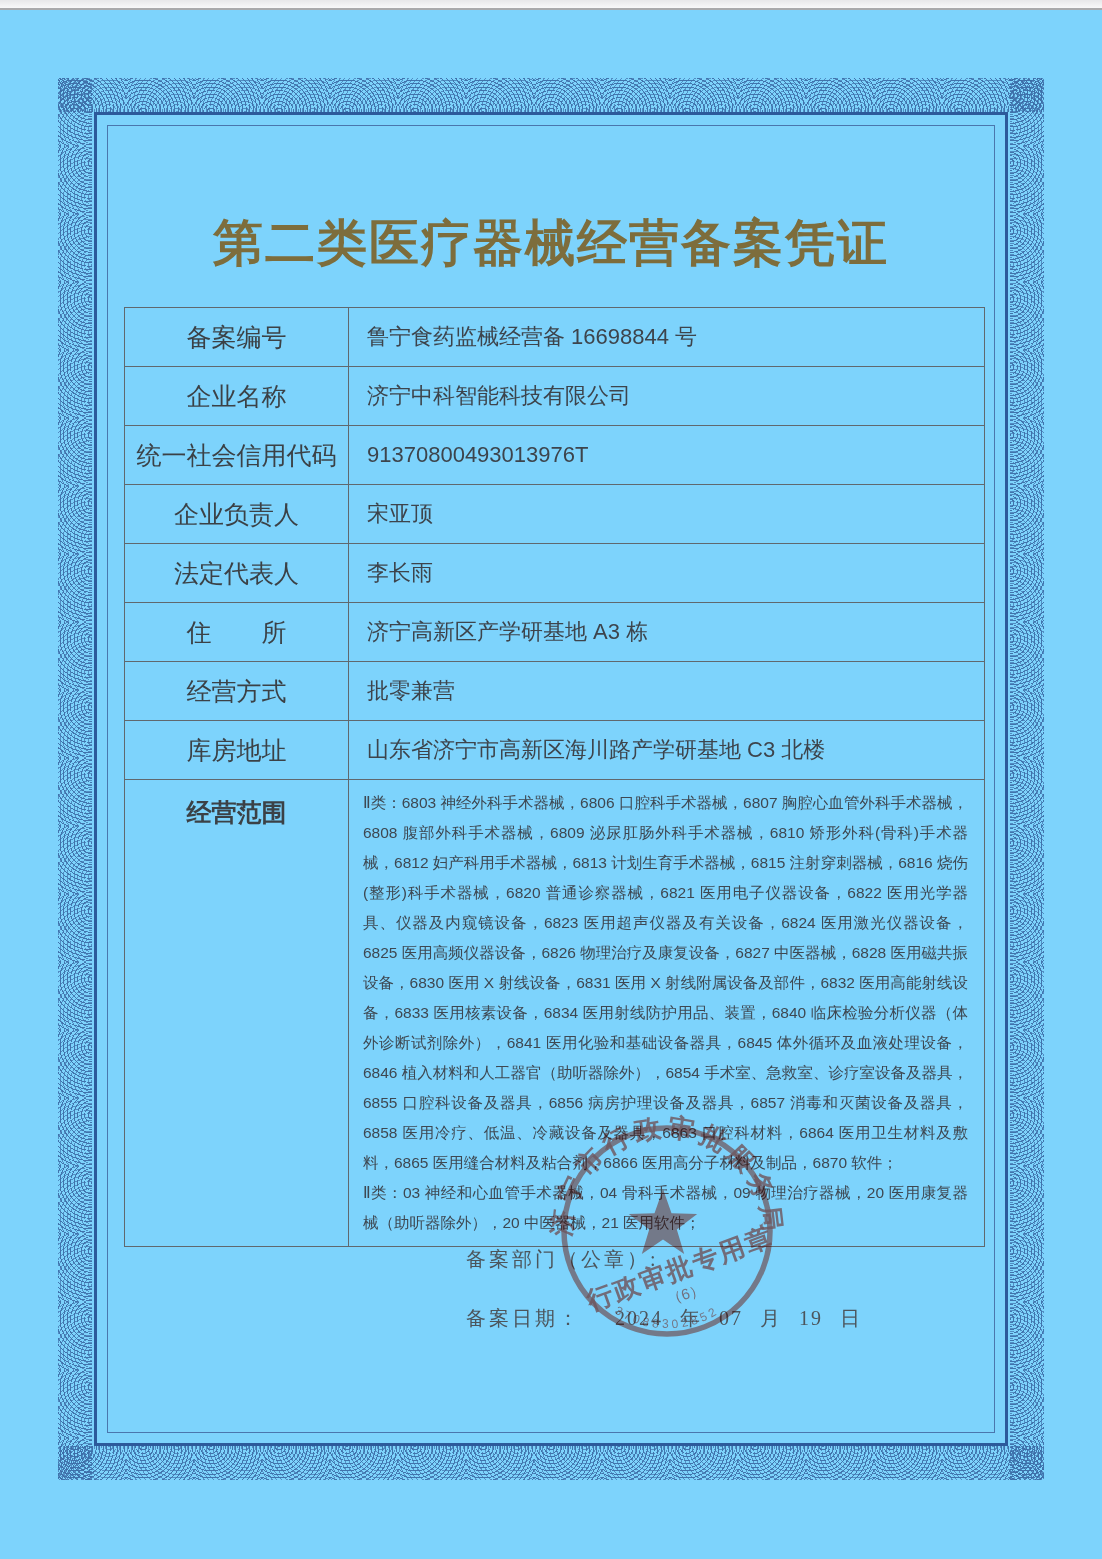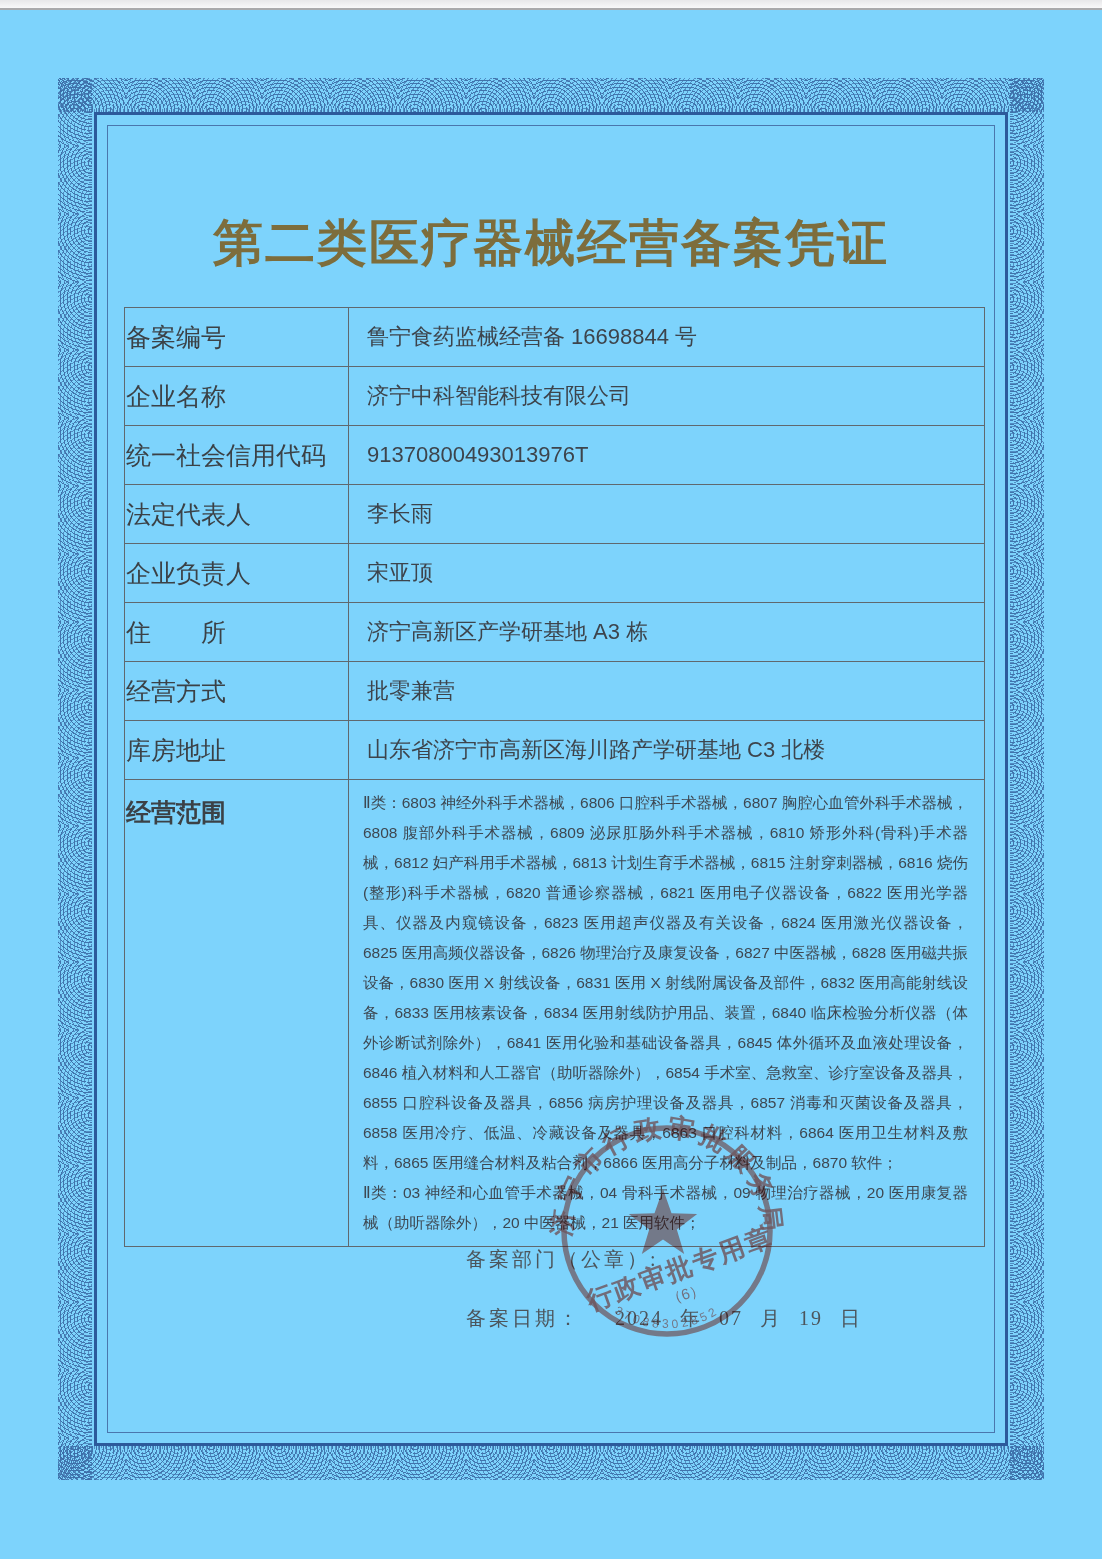--- a/index.html
+++ b/index.html
@@ -42,21 +42,21 @@
   .title{
     position:absolute;left:0;top:210px;width:100%;
     text-align:center;font-family:"Liberation Serif","DejaVu Serif",serif;
     font-size:50px;font-weight:bold;color:#7d6d3c;letter-spacing:2px;
   }
 
   
   table.cert{position:absolute;left:124px;top:307px;width:861px;border-collapse:collapse;table-layout:fixed;}
   table.cert td{border:1px solid #60686e;}
   td.lbl{
-    width:221px;vertical-align:middle;
+    width:221px;text-align:center;vertical-align:middle;
     font-family:"Liberation Serif","DejaVu Serif",serif;
     font-size:25px;color:#3b4146;
   }
   td.val{
     vertical-align:middle;padding:4px 14px 4px 18px;
     font-size:22px;color:#3d444c;
   }
   tr.row{height:59px;}
   tr.scope-row{height:394px;}
   tr.scope-row td.lbl{vertical-align:top;padding-top:16px;font-weight:bold;}
@@ -104,26 +104,26 @@
       </tr>
       <tr class="row">
         <td class="lbl">企业名称</td>
         <td class="val">济宁中科智能科技有限公司</td>
       </tr>
       <tr class="row">
         <td class="lbl">统一社会信用代码</td>
         <td class="val">91370800493013976T</td>
       </tr>
       <tr class="row">
+        <td class="lbl">企业负责人</td>
+        <td class="val">宋亚顶</td>
+      </tr>
+      <tr class="row">
         <td class="lbl">法定代表人</td>
         <td class="val">李长雨</td>
-      </tr>
-      <tr class="row">
-        <td class="lbl">企业负责人</td>
-        <td class="val">宋亚顶</td>
       </tr>
       <tr class="row">
         <td class="lbl">住　　所</td>
         <td class="val">济宁高新区产学研基地 A3 栋</td>
       </tr>
       <tr class="row">
         <td class="lbl">经营方式</td>
         <td class="val">批零兼营</td>
       </tr>
       <tr class="row">

